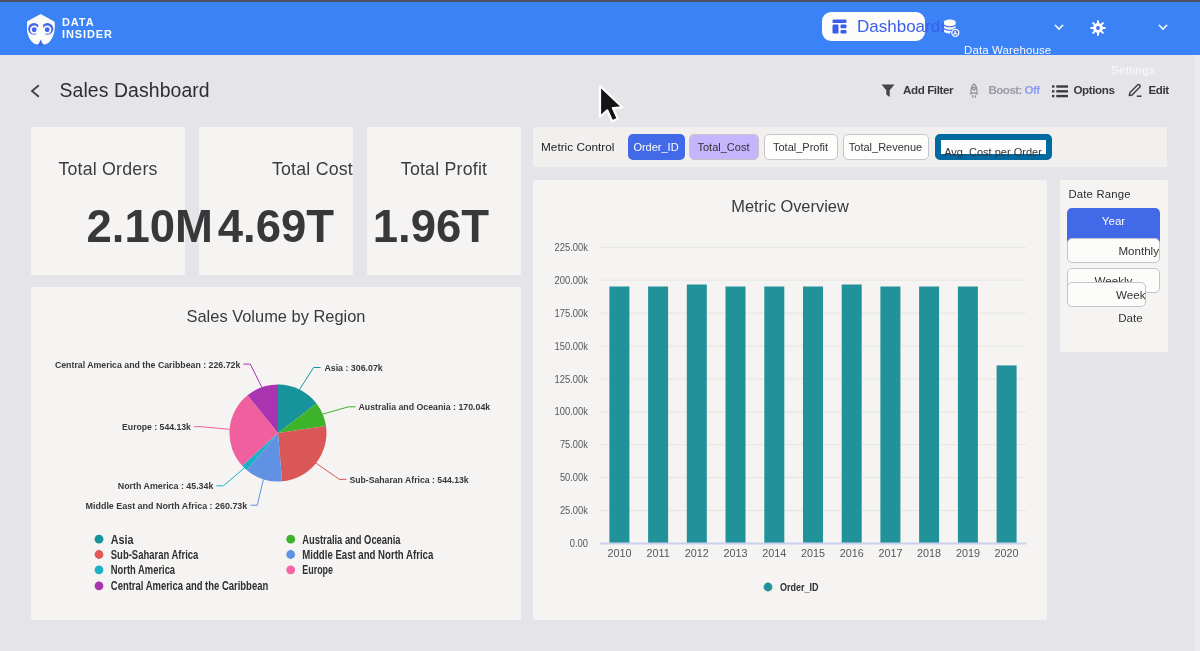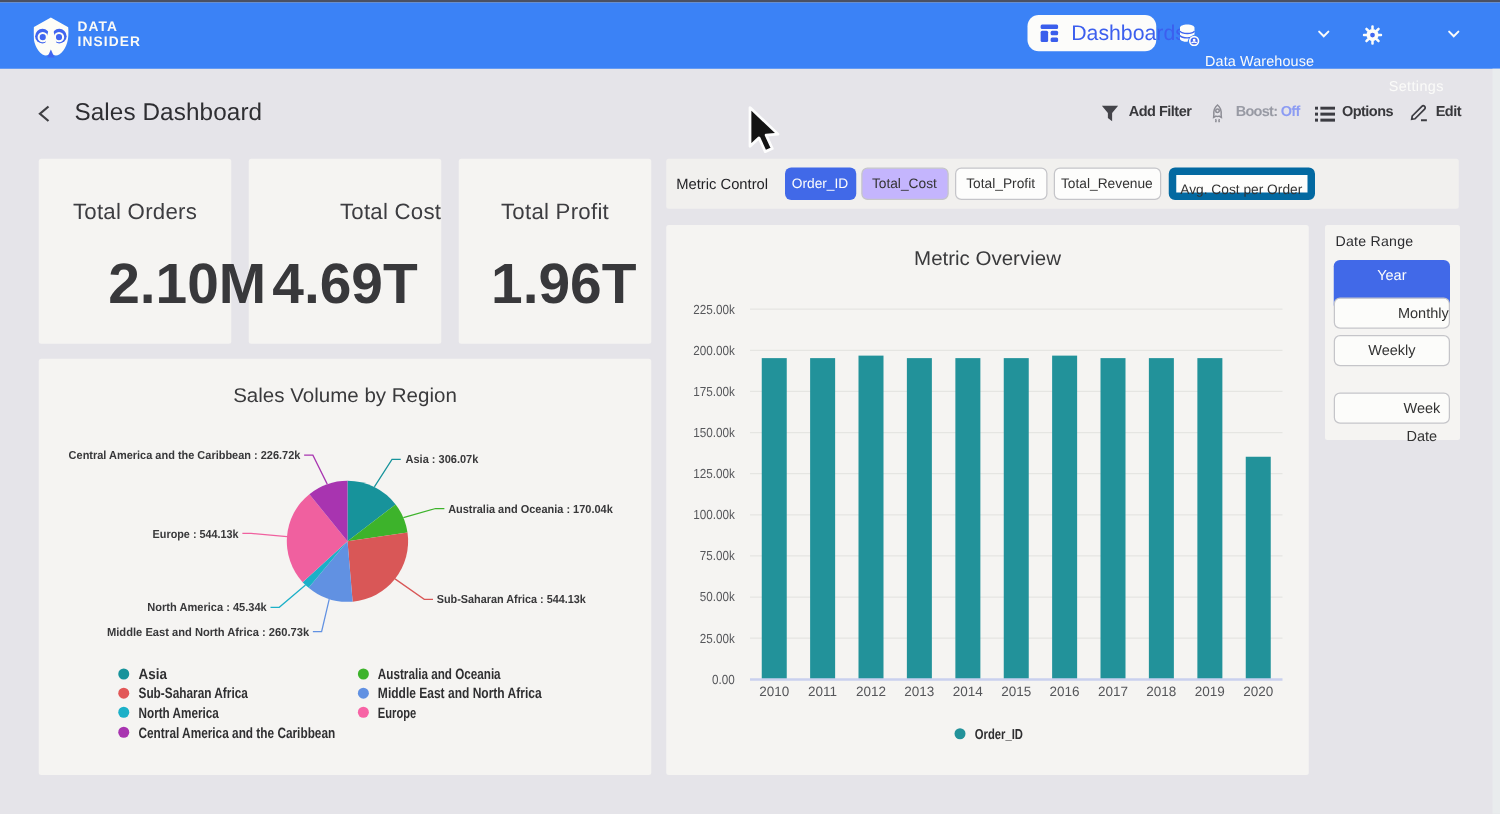--- a/index.html
+++ b/index.html
@@ -104,36 +104,36 @@
 <div class="abs" style="left:1148.5px;top:84px;height:12px;line-height:12px;font-size:11.6px;font-weight:600;color:#38383c;letter-spacing:-0.4px;">Edit</div>
 
 <div class="card" style="left:31px;top:127px;width:154px;height:148px;"></div>
 <div class="card" style="left:199px;top:127px;width:154px;height:148px;"></div>
 <div class="card" style="left:367px;top:127px;width:154px;height:148px;"></div>
 <div class="abs" style="left:31px;top:160.8px;width:154px;text-align:center;font-size:17.8px;line-height:17.8px;font-weight:500;color:#3d3d41;letter-spacing:0.2px;">Total Orders</div>
 <div class="abs" style="left:199px;top:160.8px;width:154px;text-align:right;font-size:17.8px;line-height:17.8px;font-weight:500;color:#3d3d41;letter-spacing:0.2px;">Total Cost</div>
 <div class="abs" style="left:367px;top:160.8px;width:154px;text-align:center;font-size:17.8px;line-height:17.8px;font-weight:500;color:#3d3d41;letter-spacing:0.2px;">Total Profit</div>
 <div class="abs" style="left:31px;top:204px;width:154px;text-align:right;font-size:45.5px;line-height:45.5px;font-weight:700;color:#38383b;letter-spacing:0px;margin-left:28px;">2.10M</div>
 <div class="abs" style="left:199px;top:204px;width:154px;text-align:center;font-size:45.5px;line-height:45.5px;font-weight:700;color:#38383b;letter-spacing:0px;">4.69T</div>
-<div class="abs" style="left:374px;top:204px;width:154px;text-align:center;font-size:45.5px;line-height:45.5px;font-weight:700;color:#38383b;letter-spacing:0px;">1.96T</div>
+<div class="abs" style="left:354px;top:204px;width:154px;text-align:center;font-size:45.5px;line-height:45.5px;font-weight:700;color:#38383b;letter-spacing:0px;">1.96T</div>
 
 <div class="abs" style="left:533px;top:127px;width:634px;height:40px;background:#f1f0ee;border-radius:2px;"></div>
 <div class="abs" style="left:541px;top:127px;height:40px;line-height:40px;font-size:11.8px;color:#232327;">Metric Control</div>
 <div class="abs" style="left:627.5px;top:133.5px;width:57px;height:26px;background:#4169e8;border-radius:5px;color:#fdfdfc;font-size:11px;text-align:center;line-height:26px;">Order_ID</div>
 <div class="abs" style="left:688.5px;top:133.5px;width:70px;height:26px;background:#c4b5fd;border:1px solid #c5c5c9;border-radius:5px;color:#333;font-size:11px;text-align:center;line-height:24px;">Total_Cost</div>
 <div class="abs" style="left:763.5px;top:133.5px;width:74px;height:26px;background:#fdfdfc;border:1px solid #c5c5c9;border-radius:5px;color:#333;font-size:11px;text-align:center;line-height:24px;">Total_Profit</div>
 <div class="abs" style="left:842.5px;top:133.5px;width:86px;height:26px;background:#fdfdfc;border:1px solid #c5c5c9;border-radius:5px;color:#333;font-size:11px;text-align:center;line-height:24px;">Total_Revenue</div>
 <div class="abs" style="left:934.5px;top:133.5px;width:117px;height:26px;background:#fdfdfc;border:6px solid #0369a1;border-radius:5px;color:#333;font-size:11px;text-align:center;line-height:24px;">Avg. Cost per Order</div>
 
 <div class="card" style="left:1060px;top:180px;width:108px;height:172px;"></div>
 <div class="abs" style="left:1068.4px;top:187.5px;font-size:11.3px;line-height:12px;font-weight:500;color:#2b2b2f;letter-spacing:0.2px;">Date Range</div>
 <div class="abs" style="left:1067px;top:208px;width:93px;height:41px;background:#4169e8;border-radius:5px;color:#fdfdfc;font-size:11.6px;text-align:center;line-height:25px;">Year</div>
 <div class="abs" style="left:1067px;top:238px;width:93px;height:25px;background:#fcfcfa;border:1px solid #c5c5c9;border-radius:5px;color:#333;font-size:11.6px;text-align:right;line-height:23px;">Monthly</div>
 <div class="abs" style="left:1067px;top:268px;width:93px;height:25px;background:#fcfcfa;border:1px solid #c5c5c9;border-radius:5px;color:#333;font-size:11.6px;text-align:center;line-height:23px;">Weekly</div>
-<div class="abs" style="left:1067px;top:314px;width:93px;height:25px;background:#fcfcfa;border:1px solid #c5c5c9;border-radius:5px;color:#333;font-size:11.6px;text-align:center;line-height:23px;padding-left:48px;">Week Date</div>
+<div class="abs" style="left:1067px;top:282px;width:79px;height:25px;background:#fcfcfa;border:1px solid #c5c5c9;border-radius:5px;color:#333;font-size:11.6px;text-align:center;line-height:23px;padding-left:48px;">Week Date</div>
 
 <div class="card" style="left:533px;top:180px;width:514px;height:440px;"></div>
 <svg class="abs" style="left:533px;top:180px;overflow:visible;" width="514" height="440" viewBox="0 0 514 440">
   <text x="257" y="32.3" text-anchor="middle" font-size="15.9" font-weight="500" fill="#3a3a3c" lengthAdjust="spacingAndGlyphs" textLength="117.5">Metric Overview</text>
   <g stroke="#e5e5e2" stroke-width="1">
     <line x1="67" y1="67.3" x2="493" y2="67.3"></line>
     <line x1="67" y1="100.2" x2="493" y2="100.2"></line>
     <line x1="67" y1="133.1" x2="493" y2="133.1"></line>
     <line x1="67" y1="166.0" x2="493" y2="166.0"></line>
     <line x1="67" y1="198.9" x2="493" y2="198.9"></line>

